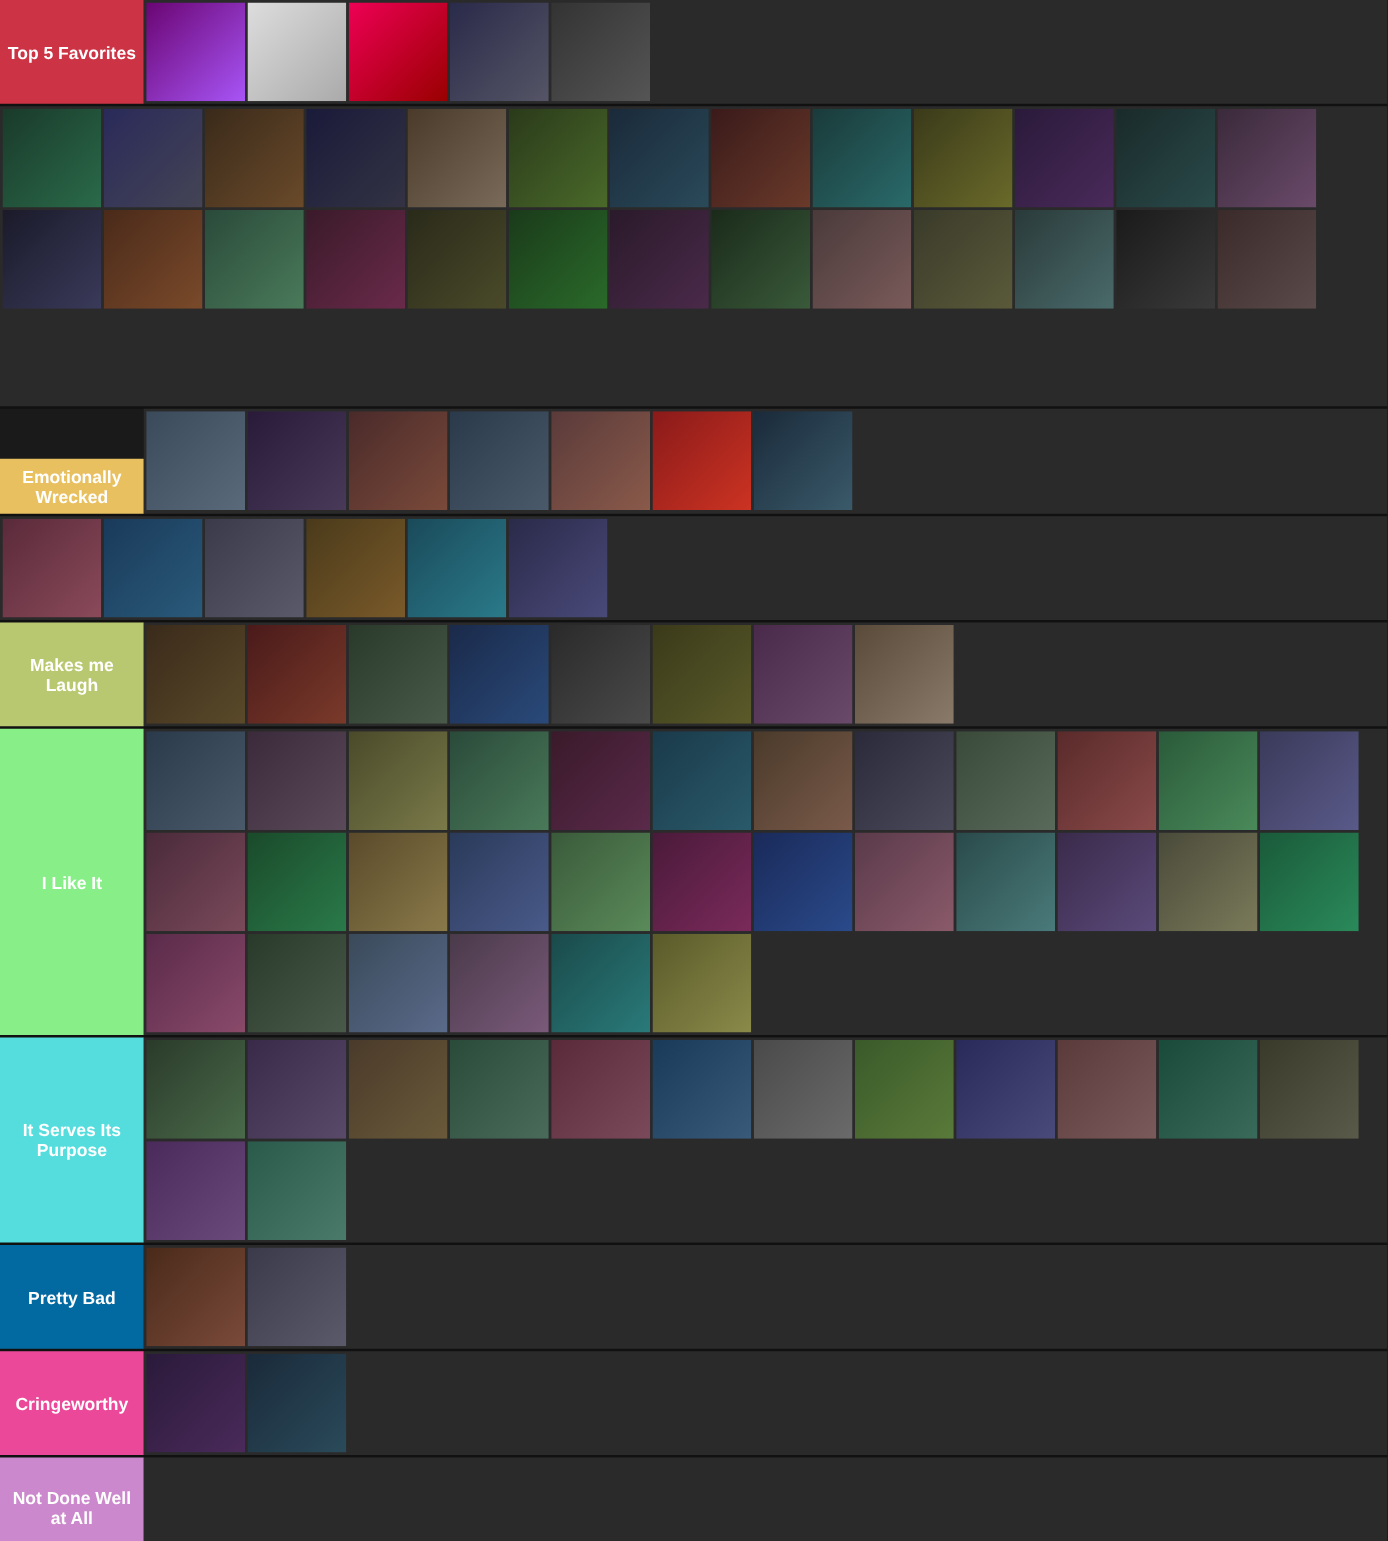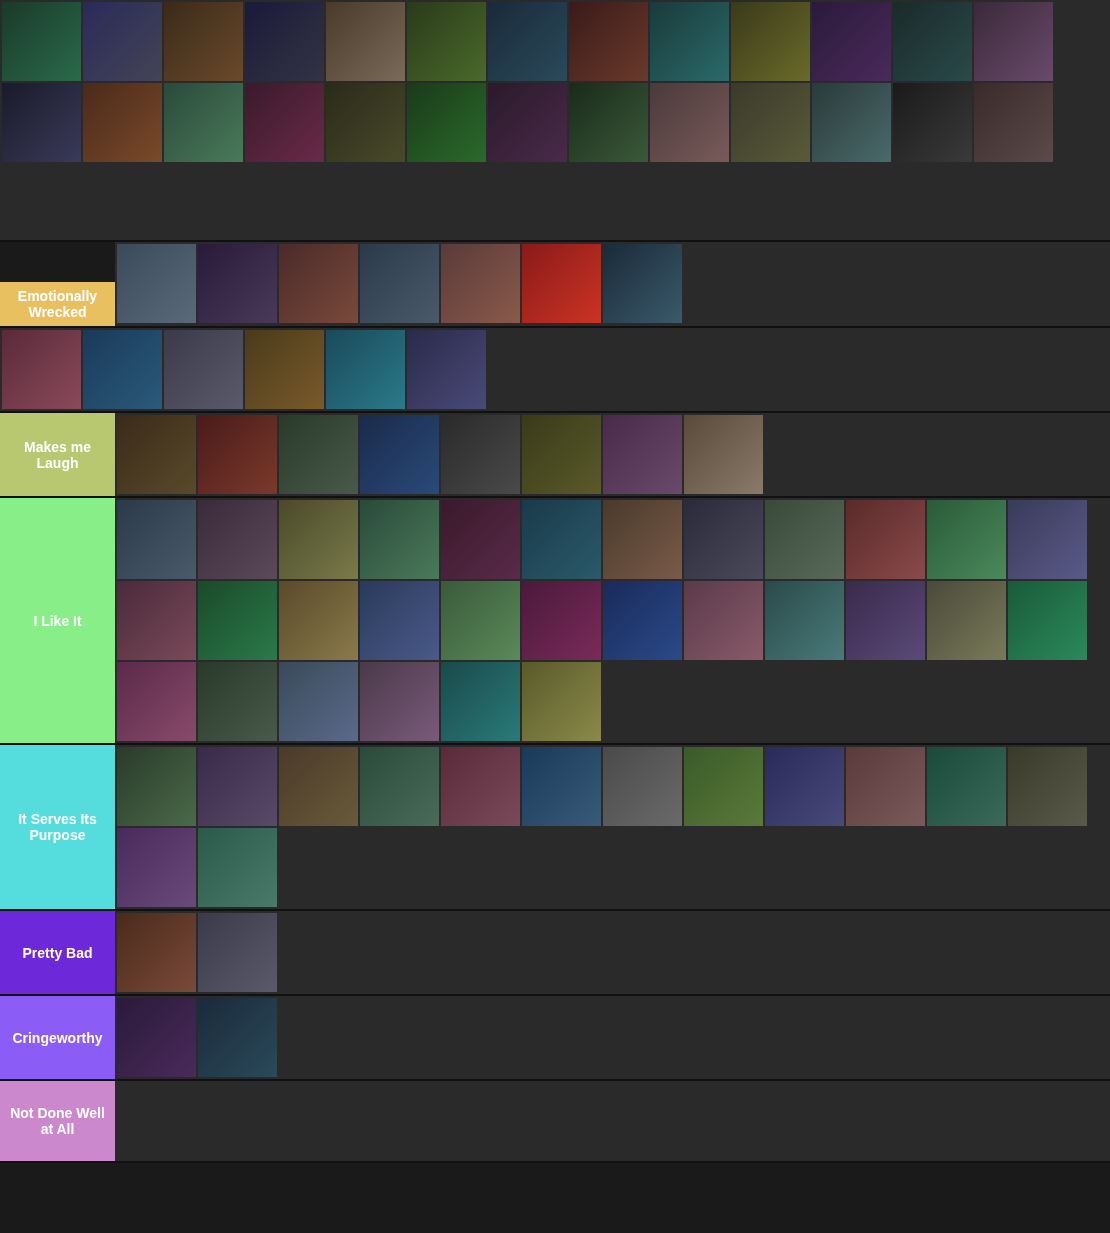--- a/index.html
+++ b/index.html
@@ -58,20 +58,41 @@
     
     .img-placeholder {
       background-size: cover;
       background-position: center;
     }
   </style>
 </head>
 <body>
 
 <div class="tier-list">
+<div class="tier-row">
+      <div class="tier-label" style="background-color: rgb(204, 51, 68);">Top 5
+Favorites</div>
+      <div class="tier-content" style="min-height: 80px;">
+        <div class="tier-item">
+          <div class="img-placeholder" style="background: linear-gradient(135deg, rgb(106, 5, 114), rgb(168, 85, 247));"></div>
+        </div>
+        <div class="tier-item">
+          <div class="img-placeholder" style="background: linear-gradient(135deg, rgb(221, 221, 221), rgb(170, 170, 170));"></div>
+        </div>
+        <div class="tier-item">
+          <div class="img-placeholder" style="background: linear-gradient(135deg, rgb(238, 0, 85), rgb(153, 0, 0));"></div>
+        </div>
+        <div class="tier-item">
+          <div class="img-placeholder" style="background: linear-gradient(135deg, rgb(42, 42, 74), rgb(85, 85, 102));"></div>
+        </div>
+        <div class="tier-item">
+          <div class="img-placeholder" style="background: linear-gradient(135deg, rgb(51, 51, 51), rgb(85, 85, 85));"></div>
+        </div>
+      </div>
+    </div>
     <div class="tier-row">
       <div class="tier-content" style="min-height: 240px;">
         <div class="tier-item">
           <div class="img-placeholder" style="background: linear-gradient(135deg, rgb(26, 58, 42), rgb(42, 106, 74));"></div>
         </div>
         <div class="tier-item">
           <div class="img-placeholder" style="background: linear-gradient(135deg, rgb(42, 42, 90), rgb(68, 68, 85));"></div>
         </div>
         <div class="tier-item">
           <div class="img-placeholder" style="background: linear-gradient(135deg, rgb(58, 42, 26), rgb(106, 74, 42));"></div>
@@ -363,32 +384,32 @@
         </div>
         <div class="tier-item">
           <div class="img-placeholder" style="background: linear-gradient(135deg, rgb(74, 42, 90), rgb(106, 74, 122));"></div>
         </div>
         <div class="tier-item">
           <div class="img-placeholder" style="background: linear-gradient(135deg, rgb(42, 90, 74), rgb(74, 122, 106));"></div>
         </div>
       </div>
     </div>
     <div class="tier-row">
-      <div class="tier-label" style="background-color: #6d28d9;">Pretty Bad</div>
+      <div class="tier-label" style="background-color: #0369a1;">Pretty Bad</div>
       <div class="tier-content" style="min-height: 80px;">
         <div class="tier-item">
           <div class="img-placeholder" style="background: linear-gradient(135deg, rgb(74, 42, 26), rgb(122, 74, 58));"></div>
         </div>
         <div class="tier-item">
           <div class="img-placeholder" style="background: linear-gradient(135deg, rgb(58, 58, 74), rgb(90, 90, 106));"></div>
         </div>
       </div>
     </div>
     <div class="tier-row">
-      <div class="tier-label" style="background-color: #8b5cf6;">Cringeworthy</div>
+      <div class="tier-label" style="background-color: #ec4899;">Cringeworthy</div>
       <div class="tier-content" style="min-height: 80px;">
         <div class="tier-item">
           <div class="img-placeholder" style="background: linear-gradient(135deg, rgb(42, 26, 58), rgb(74, 42, 90));"></div>
         </div>
         <div class="tier-item">
           <div class="img-placeholder" style="background: linear-gradient(135deg, rgb(26, 42, 58), rgb(42, 74, 90));"></div>
         </div>
       </div>
     </div>
     <div class="tier-row">

